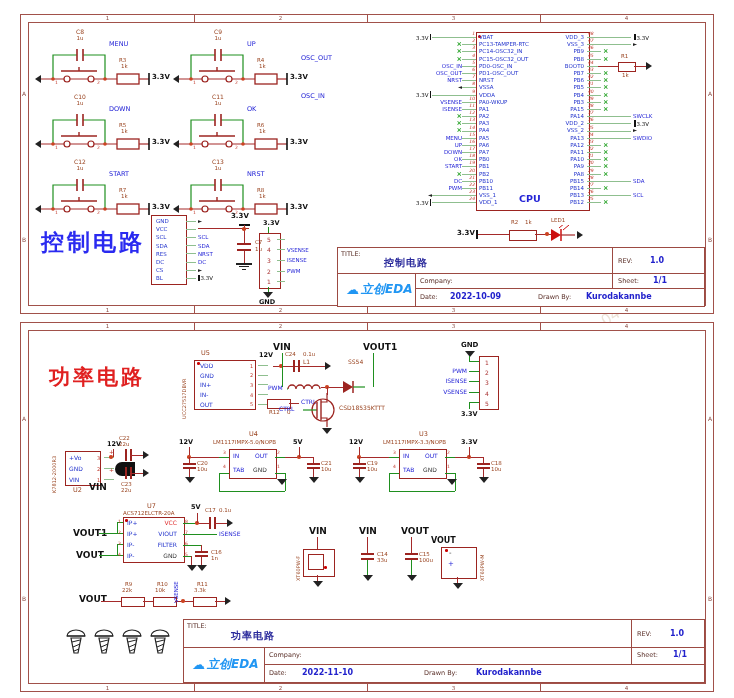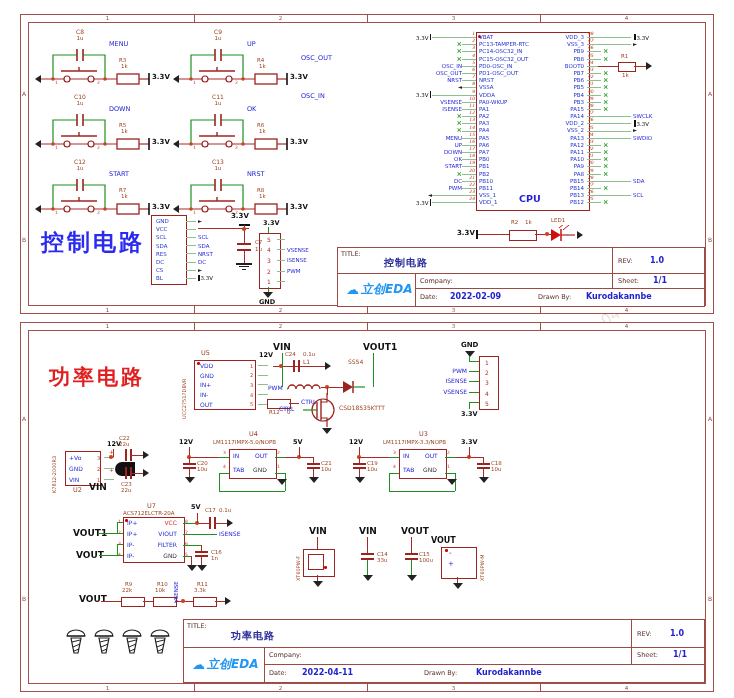--- a/index.html
+++ b/index.html
@@ -812,21 +812,21 @@
       <span class="val" style="left:312px;top:8px">1.0</span>
       <div class="logo" style="left:8px;top:33px">
         <span class="cloud">☁</span>
         <span class="f12">立创EDA</span>
       </div>
       <span class="lab" style="left:82px;top:29px">Company:</span>
       <span class="val" style="left:128px;top:28px"></span>
       <span class="lab" style="left:280px;top:29px">Sheet:</span>
       <span class="val" style="left:315px;top:28px">1/1</span>
       <span class="lab" style="left:82px;top:45px">Date:</span>
-      <span class="val" style="left:112px;top:44px">2022-02-09</span>
+      <span class="val" style="left:112px;top:44px">2022-10-09</span>
       <span class="lab" style="left:200px;top:45px">Drawn By:</span>
       <span class="val" style="left:248px;top:44px">Kurodakannbe</span>
     </div>
   </section>
 
   <section class="sheet" id="sheet2">
     <div class="inner"></div>
     <div class="tick t" style="left:25%"></div>
     <div class="tick t" style="left:50%"></div>
     <div class="tick t" style="left:75%"></div>
@@ -1279,18 +1279,18 @@
       <span class="val" style="left:486px;top:9px">1.0</span>
       <div class="logo" style="left:8px;top:36px">
         <span class="cloud">☁</span>
         <span class="f12">立创EDA</span>
       </div>
       <span class="lab" style="left:85px;top:31px">Company:</span>
       <span class="val" style="left:132px;top:30px"></span>
       <span class="lab" style="left:453px;top:31px">Sheet:</span>
       <span class="val" style="left:489px;top:30px">1/1</span>
       <span class="lab" style="left:85px;top:49px">Date:</span>
-      <span class="val" style="left:118px;top:48px">2022-04-11</span>
+      <span class="val" style="left:118px;top:48px">2022-11-10</span>
       <span class="lab" style="left:240px;top:49px">Drawn By:</span>
       <span class="val" style="left:292px;top:48px">Kurodakannbe</span>
     </div>
   </section>
 </div>
 
 </body></html>

